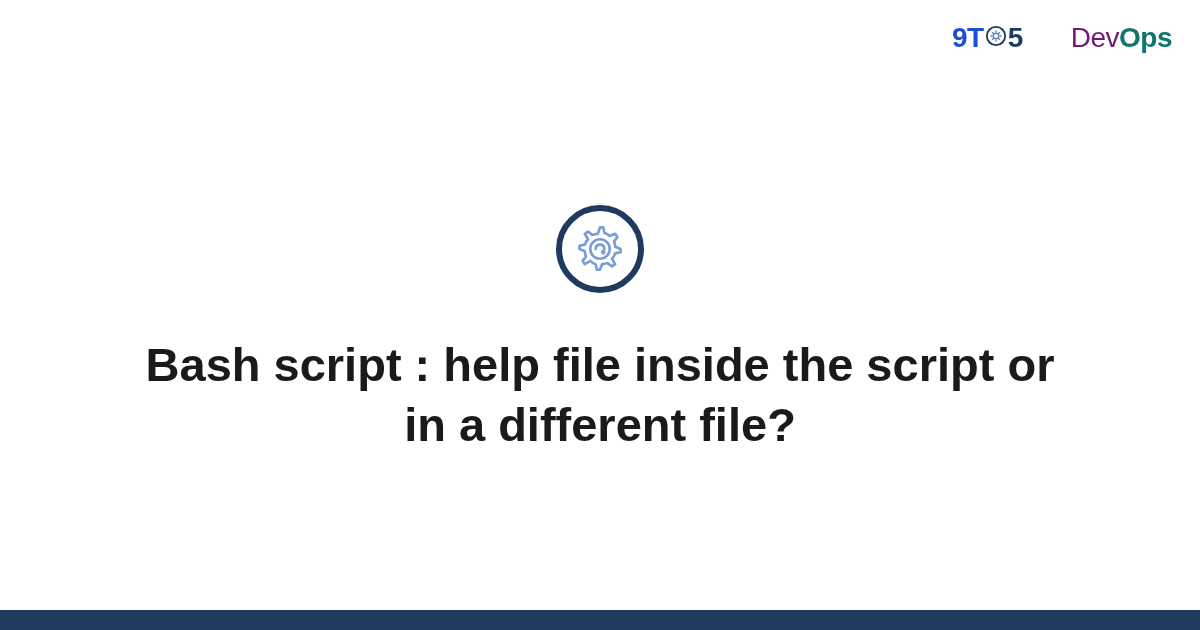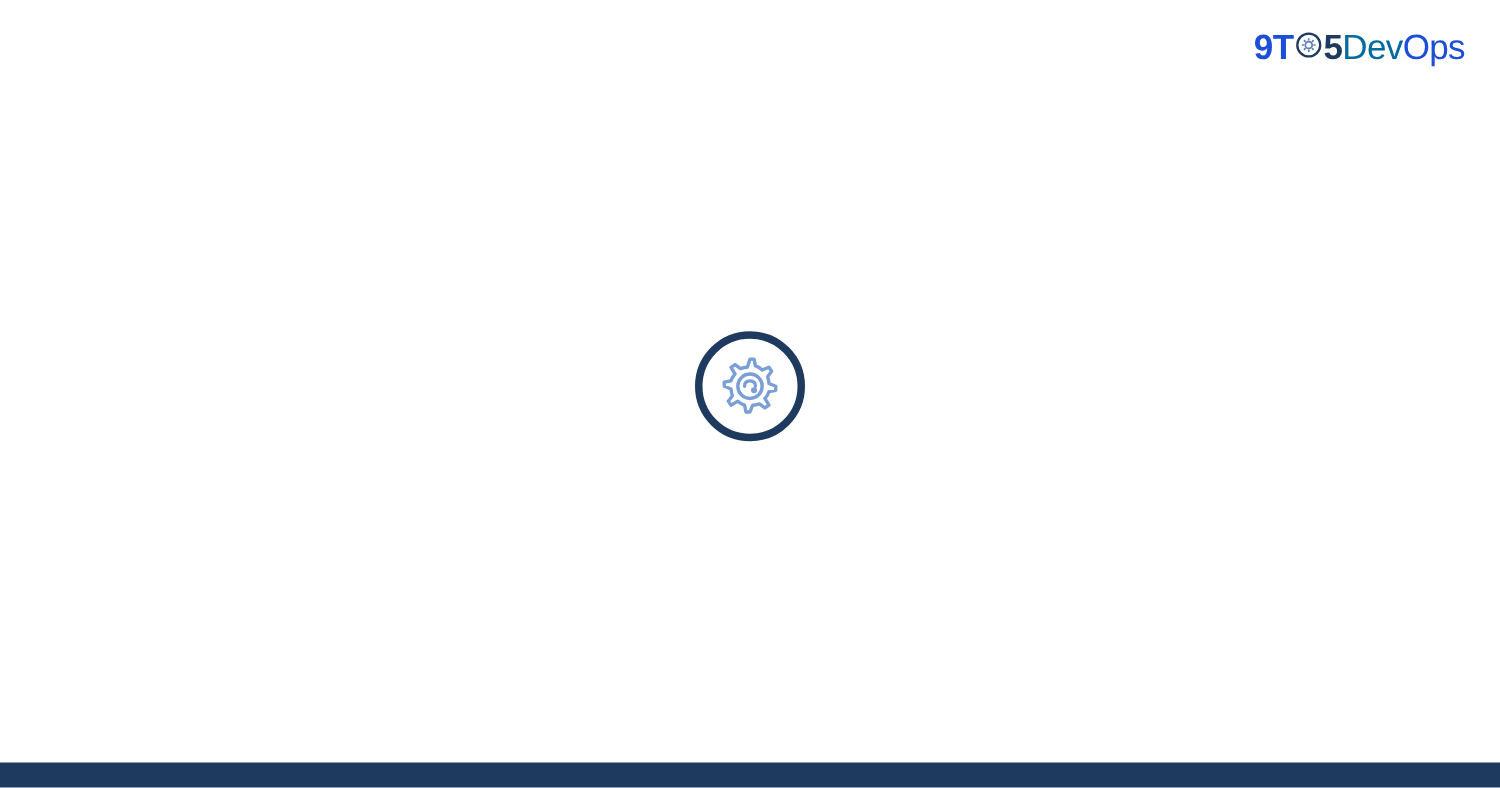--- a/index.html
+++ b/index.html
@@ -30,26 +30,27 @@
       display: inline-block;
       vertical-align: middle;
       margin: 0 1px;
       position: relative;
       top: -2px;
     }
     .brand .five {
       color: #1f3a5f;
     }
     .brand .dev {
-      color: #0369a1;
+      color: #701a75;
       font-weight: 500;
+      margin-left: 48px;
     }
     .brand .ops {
-      color: #1d4ed8;
-      font-weight: 400;
+      color: #0f766e;
+      font-weight: 700;
     }
     .content {
       position: absolute;
       top: 0;
       left: 0;
       right: 0;
       bottom: 0;
       display: flex;
       flex-direction: column;
       align-items: center;
@@ -98,15 +99,16 @@
   <div class="icon-circle">
     <svg width="52" height="52" viewBox="0 0 48 48" fill="none">
       <g stroke="#7a9ed6" stroke-width="2.5" fill="none" stroke-linejoin="round">
         <path d="M24 4 L27 4 L28 9 Q31 10 33 12 L38 10 L40 13 L37 17 Q38 20 38 22 L43 24 L43 27 L38 28 Q37 31 35 33 L38 38 L35 40 L31 37 Q28 38 26 38 L24 43 L21 43 L20 38 Q17 37 15 35 L10 38 L8 35 L11 31 Q10 28 10 26 L5 24 L5 21 L10 20 Q11 17 13 15 L10 10 L13 8 L17 11 Q20 10 22 10 Z"></path>
         <circle cx="24" cy="24" r="9"></circle>
         <path d="M20 24 Q20 20 24 20 Q28 20 28 24" stroke-linecap="round"></path>
         <circle cx="27" cy="27" r="1" fill="#7a9ed6"></circle>
       </g>
     </svg>
   </div>
+  <h1 class="title">Bash script : help file inside the script or in a different file?</h1>
 </div>
 
 <div class="footer-bar"></div>
 
 </body></html>

